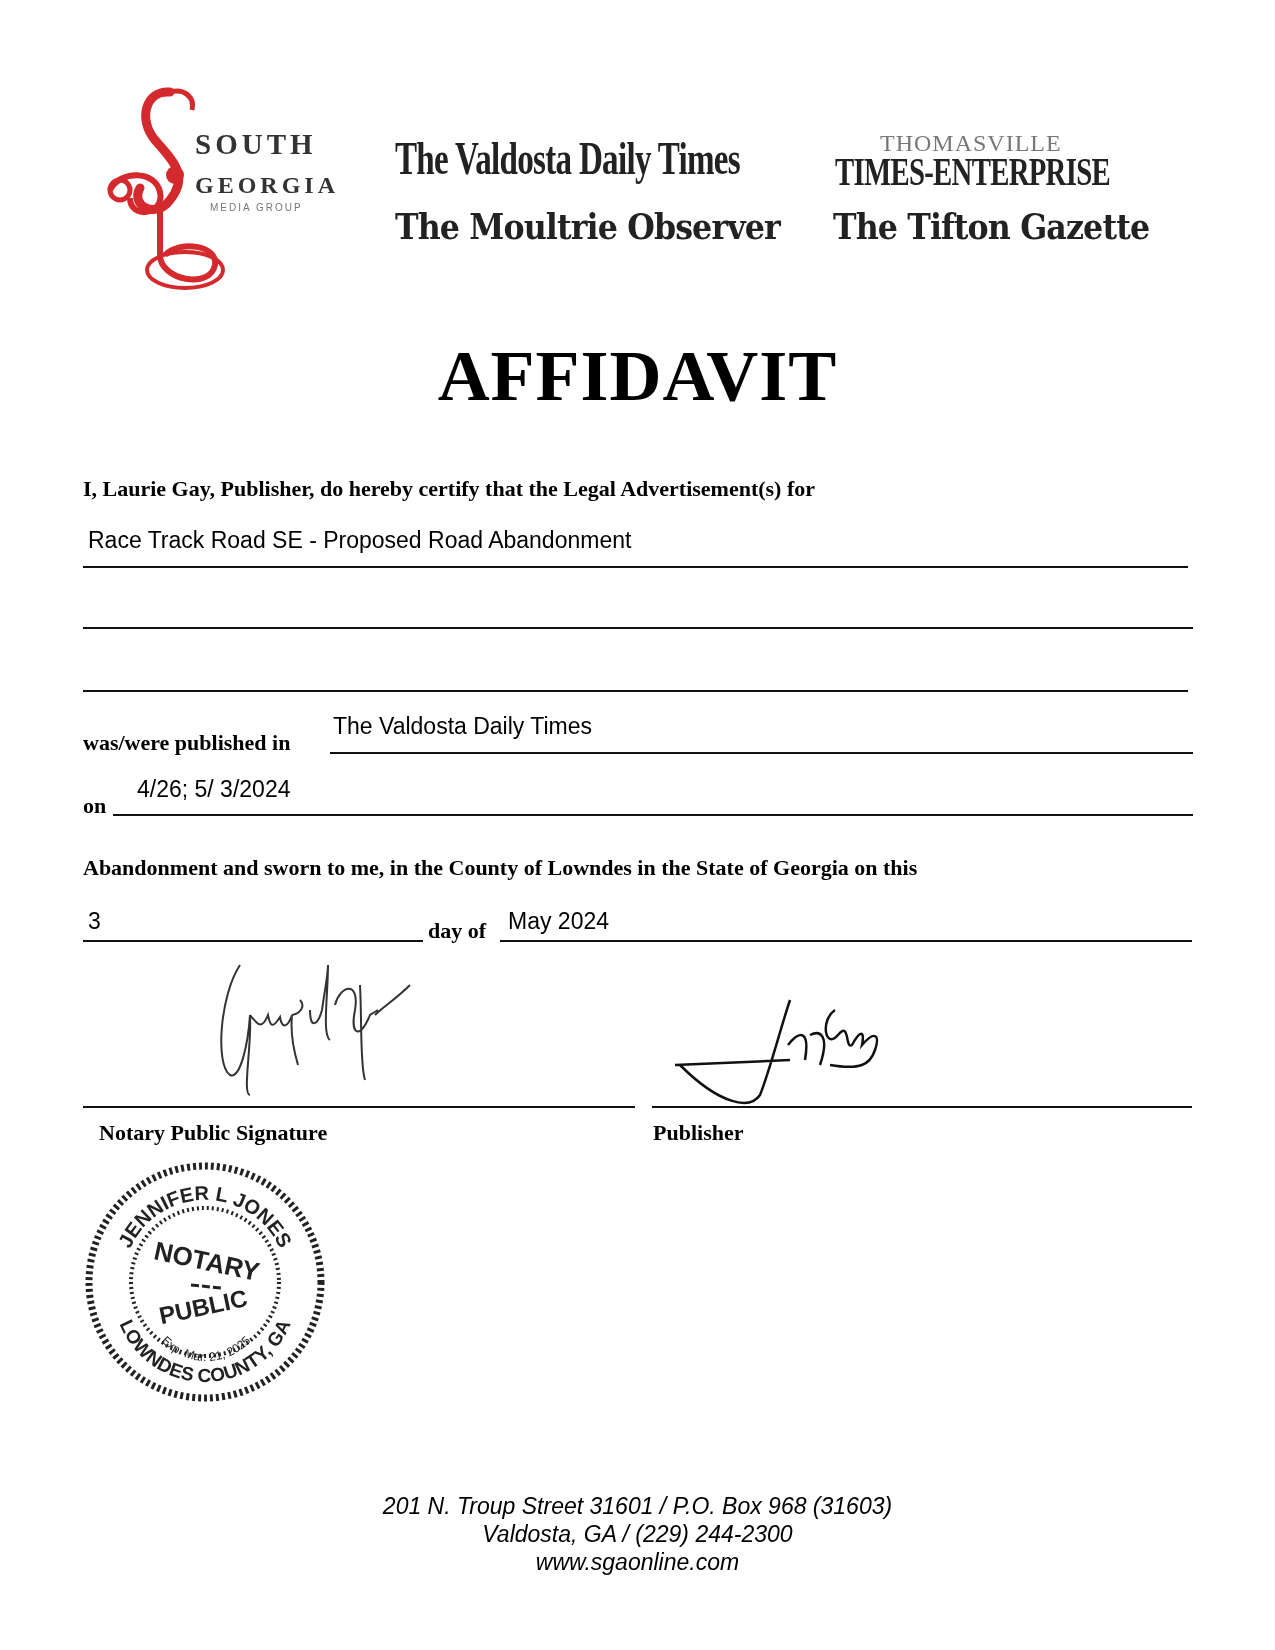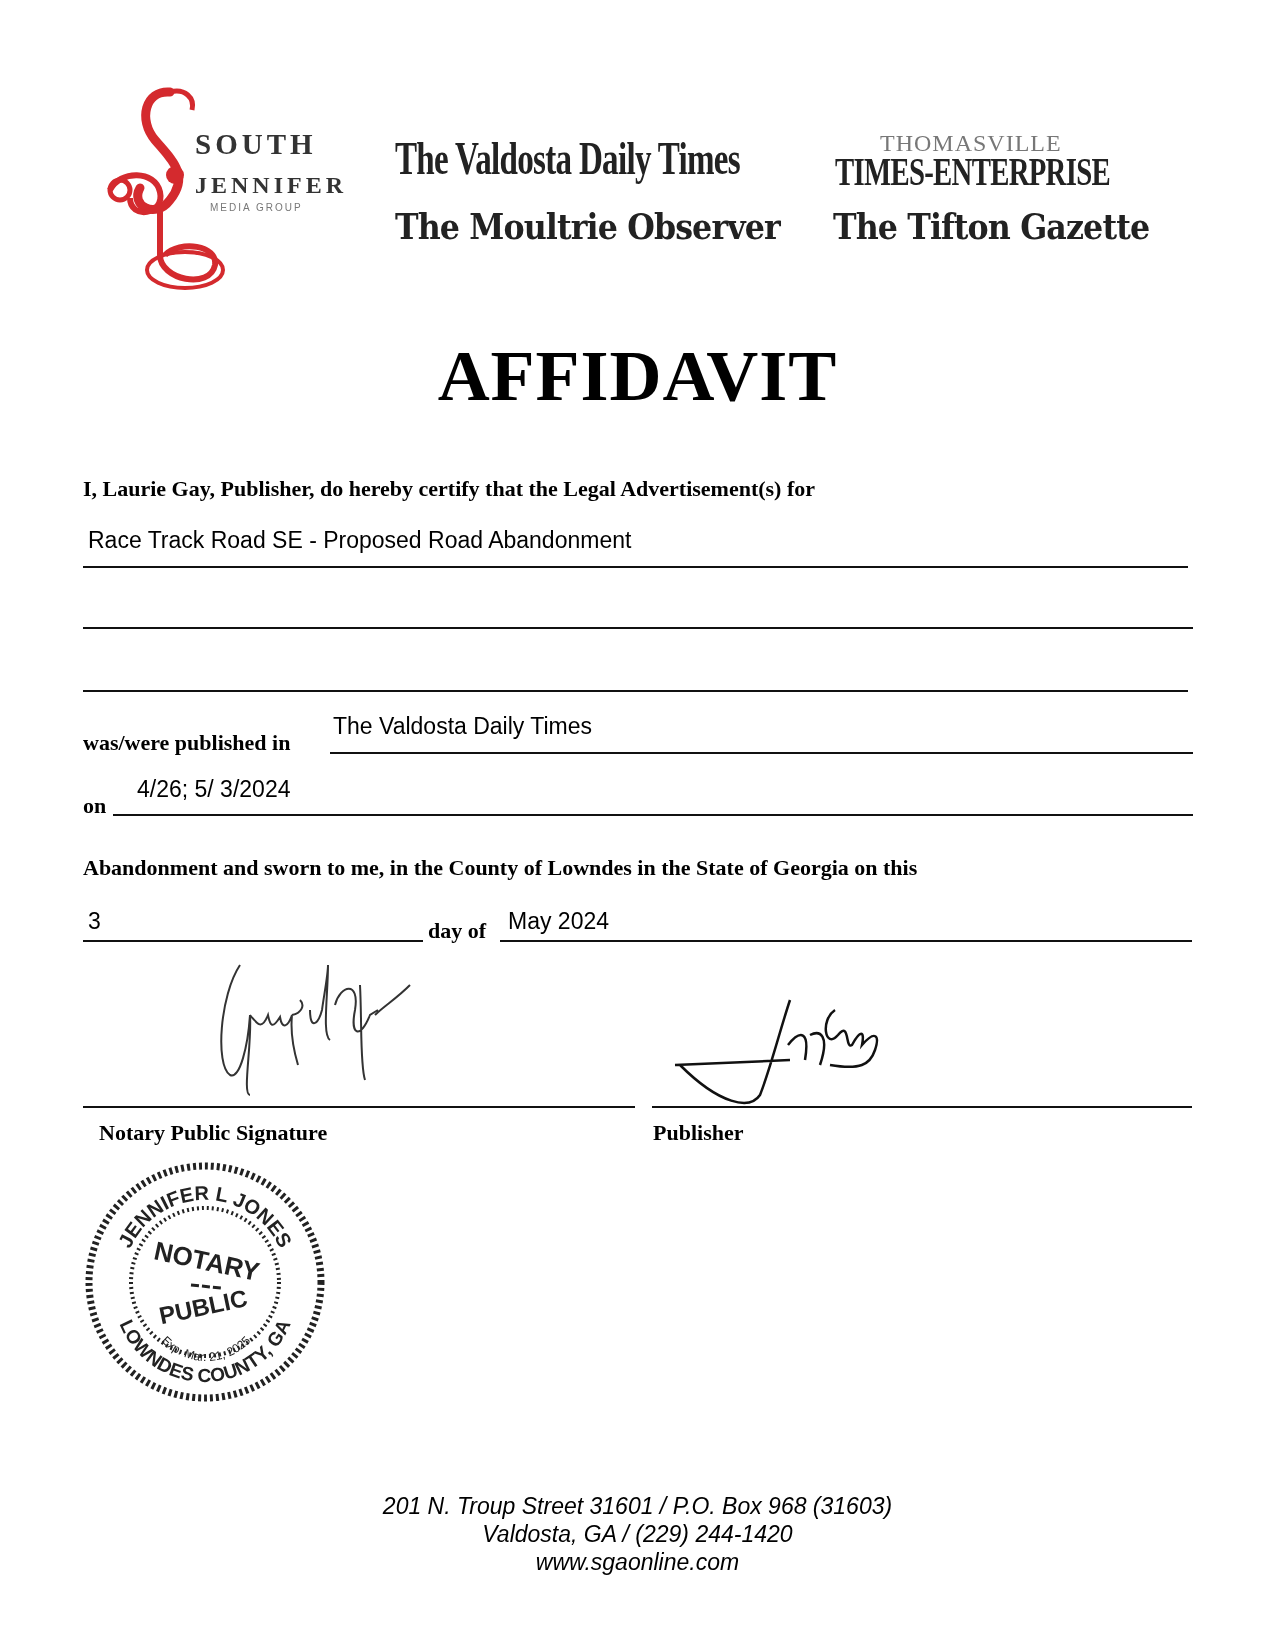--- a/index.html
+++ b/index.html
@@ -20,21 +20,21 @@
   <svg width="245" height="225" viewBox="0 0 245 225">
     <path d="M70 12 C45 10 38 40 55 60 C72 80 90 95 70 120 C55 140 30 125 40 108" stroke="#d42a2e" stroke-width="9" fill="none" stroke-linecap="round"></path>
     <path d="M70 12 C85 8 95 18 92 30" stroke="#d42a2e" stroke-width="5" fill="none"></path>
     <circle cx="20" cy="110" r="10" stroke="#d42a2e" stroke-width="5" fill="none"></circle>
     <path d="M10 110 C20 90 55 90 60 112 C65 135 30 140 30 118" stroke="#d42a2e" stroke-width="6" fill="none"></path>
     <circle cx="75" cy="95" r="9" fill="#d42a2e"></circle>
     <path d="M60 125 L60 175 C60 200 110 210 115 185 C118 165 80 160 65 175" stroke="#d42a2e" stroke-width="6" fill="none"></path>
     <ellipse cx="85" cy="190" rx="38" ry="18" stroke="#d42a2e" stroke-width="4" fill="none"></ellipse>
   </svg>
   <span class="abs" style="left:95px; top:48px; font-family:'Liberation Serif',serif; font-weight:bold; font-size:29px; letter-spacing:4px; color:#333;">SOUTH</span>
-  <span class="abs" style="left:95px; top:92px; font-family:'Liberation Serif',serif; font-weight:bold; font-size:24px; letter-spacing:4px; color:#333;">JENNIFER</span>
+  <span class="abs" style="left:95px; top:92px; font-family:'Liberation Serif',serif; font-weight:bold; font-size:24px; letter-spacing:4px; color:#333;">GEORGIA</span>
   <span class="abs" style="left:110px; top:122px; font-family:'Liberation Sans',sans-serif; font-size:10px; letter-spacing:2px; color:#777;">MEDIA GROUP</span>
 </div>
 
 <div class="abs condensed" style="left:395px; top:132px; font-size:46px;">The Valdosta Daily Times</div>
 <div class="abs blackletter" style="left:395px; top:205px; font-size:36px;">The Moultrie Observer</div>
 <div class="abs" style="left:880px; top:130px; font-family:'Liberation Serif',serif; font-size:24px; color:#777; letter-spacing:1px;">THOMASVILLE</div>
 <div class="abs condensed" style="left:835px; top:148px; font-size:40px;">TIMES-ENTERPRISE</div>
 <div class="abs blackletter" style="left:833px; top:205px; font-size:36px;">The Tifton Gazette</div>
 
 <div class="abs serif-b" style="left:0; width:1275px; text-align:center; top:335px; font-size:72px; letter-spacing:1px;">AFFIDAVIT</div>
@@ -95,14 +95,14 @@
     <text font-family="Liberation Sans, sans-serif" font-size="12" fill="#222">
       <textPath href="#arcExp" startOffset="50%" text-anchor="middle">Exp. Mar. 21, 2025</textPath>
     </text>
     <text x="122" y="110" text-anchor="middle" font-family="Liberation Sans, sans-serif" font-weight="bold" font-size="26" fill="#222" transform="rotate(12 122 110)">NOTARY</text>
     <line x1="108" y1="125" x2="138" y2="128" stroke="#222" stroke-width="3" stroke-dasharray="8 3"></line>
     <text x="122" y="155" text-anchor="middle" font-family="Liberation Sans, sans-serif" font-weight="bold" font-size="24" fill="#222" transform="rotate(-12 122 155)">PUBLIC</text>
   </svg>
 </div>
 
 <div class="abs footer-line" style="top:1493px;">201 N. Troup Street 31601 / P.O. Box 968 (31603)</div>
-<div class="abs footer-line" style="top:1521px;">Valdosta, GA / (229) 244-1420</div>
+<div class="abs footer-line" style="top:1521px;">Valdosta, GA / (229) 244-2300</div>
 <div class="abs footer-line" style="top:1549px;">www.sgaonline.com</div>
 
 </body></html>

